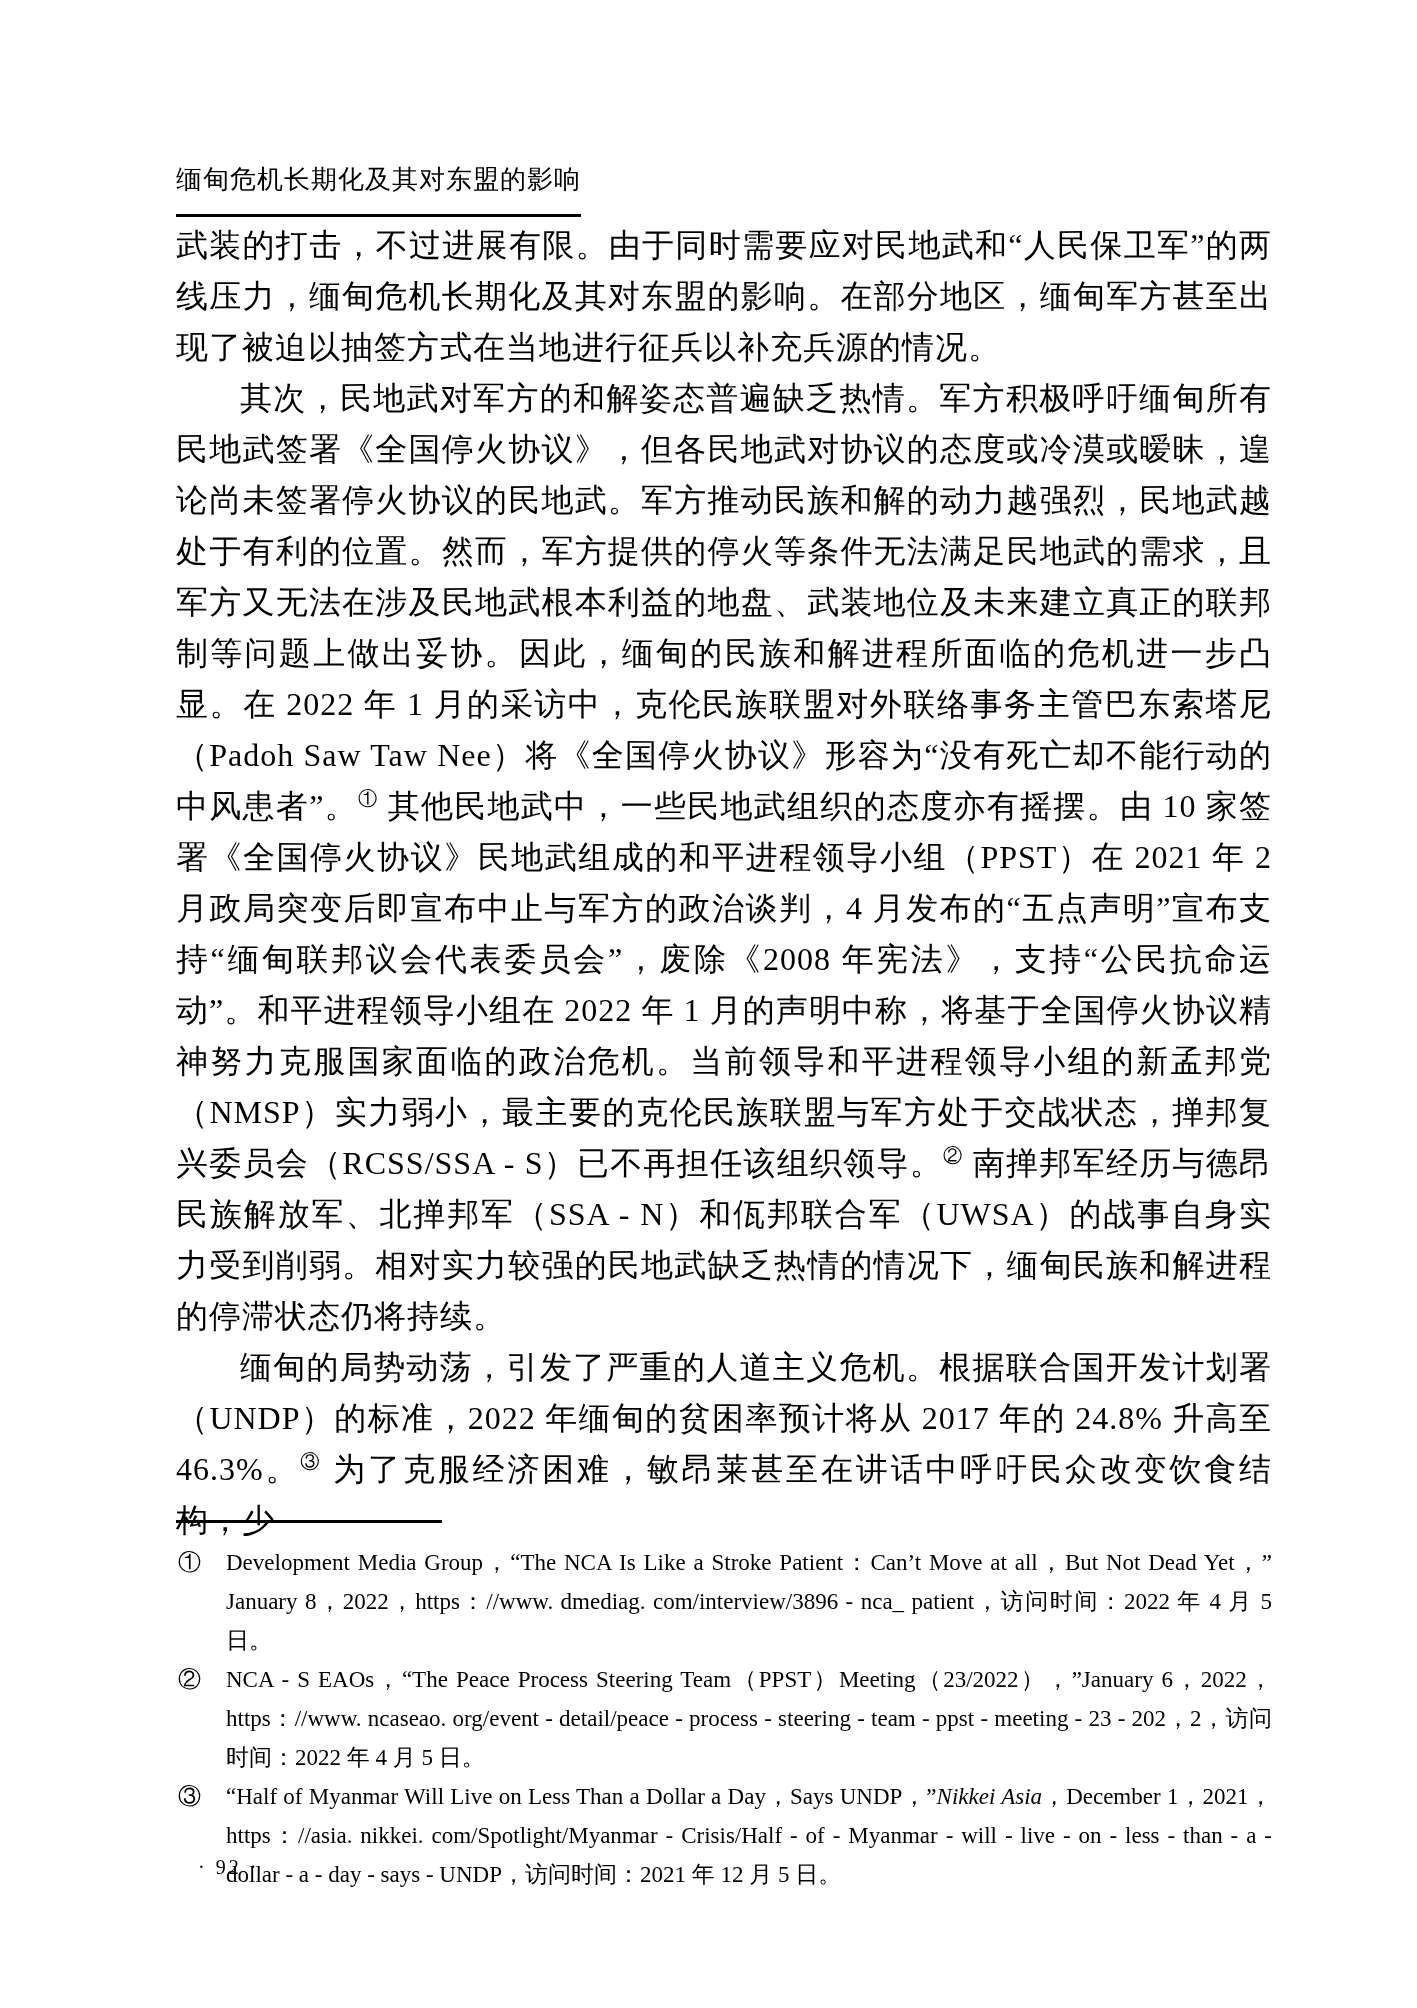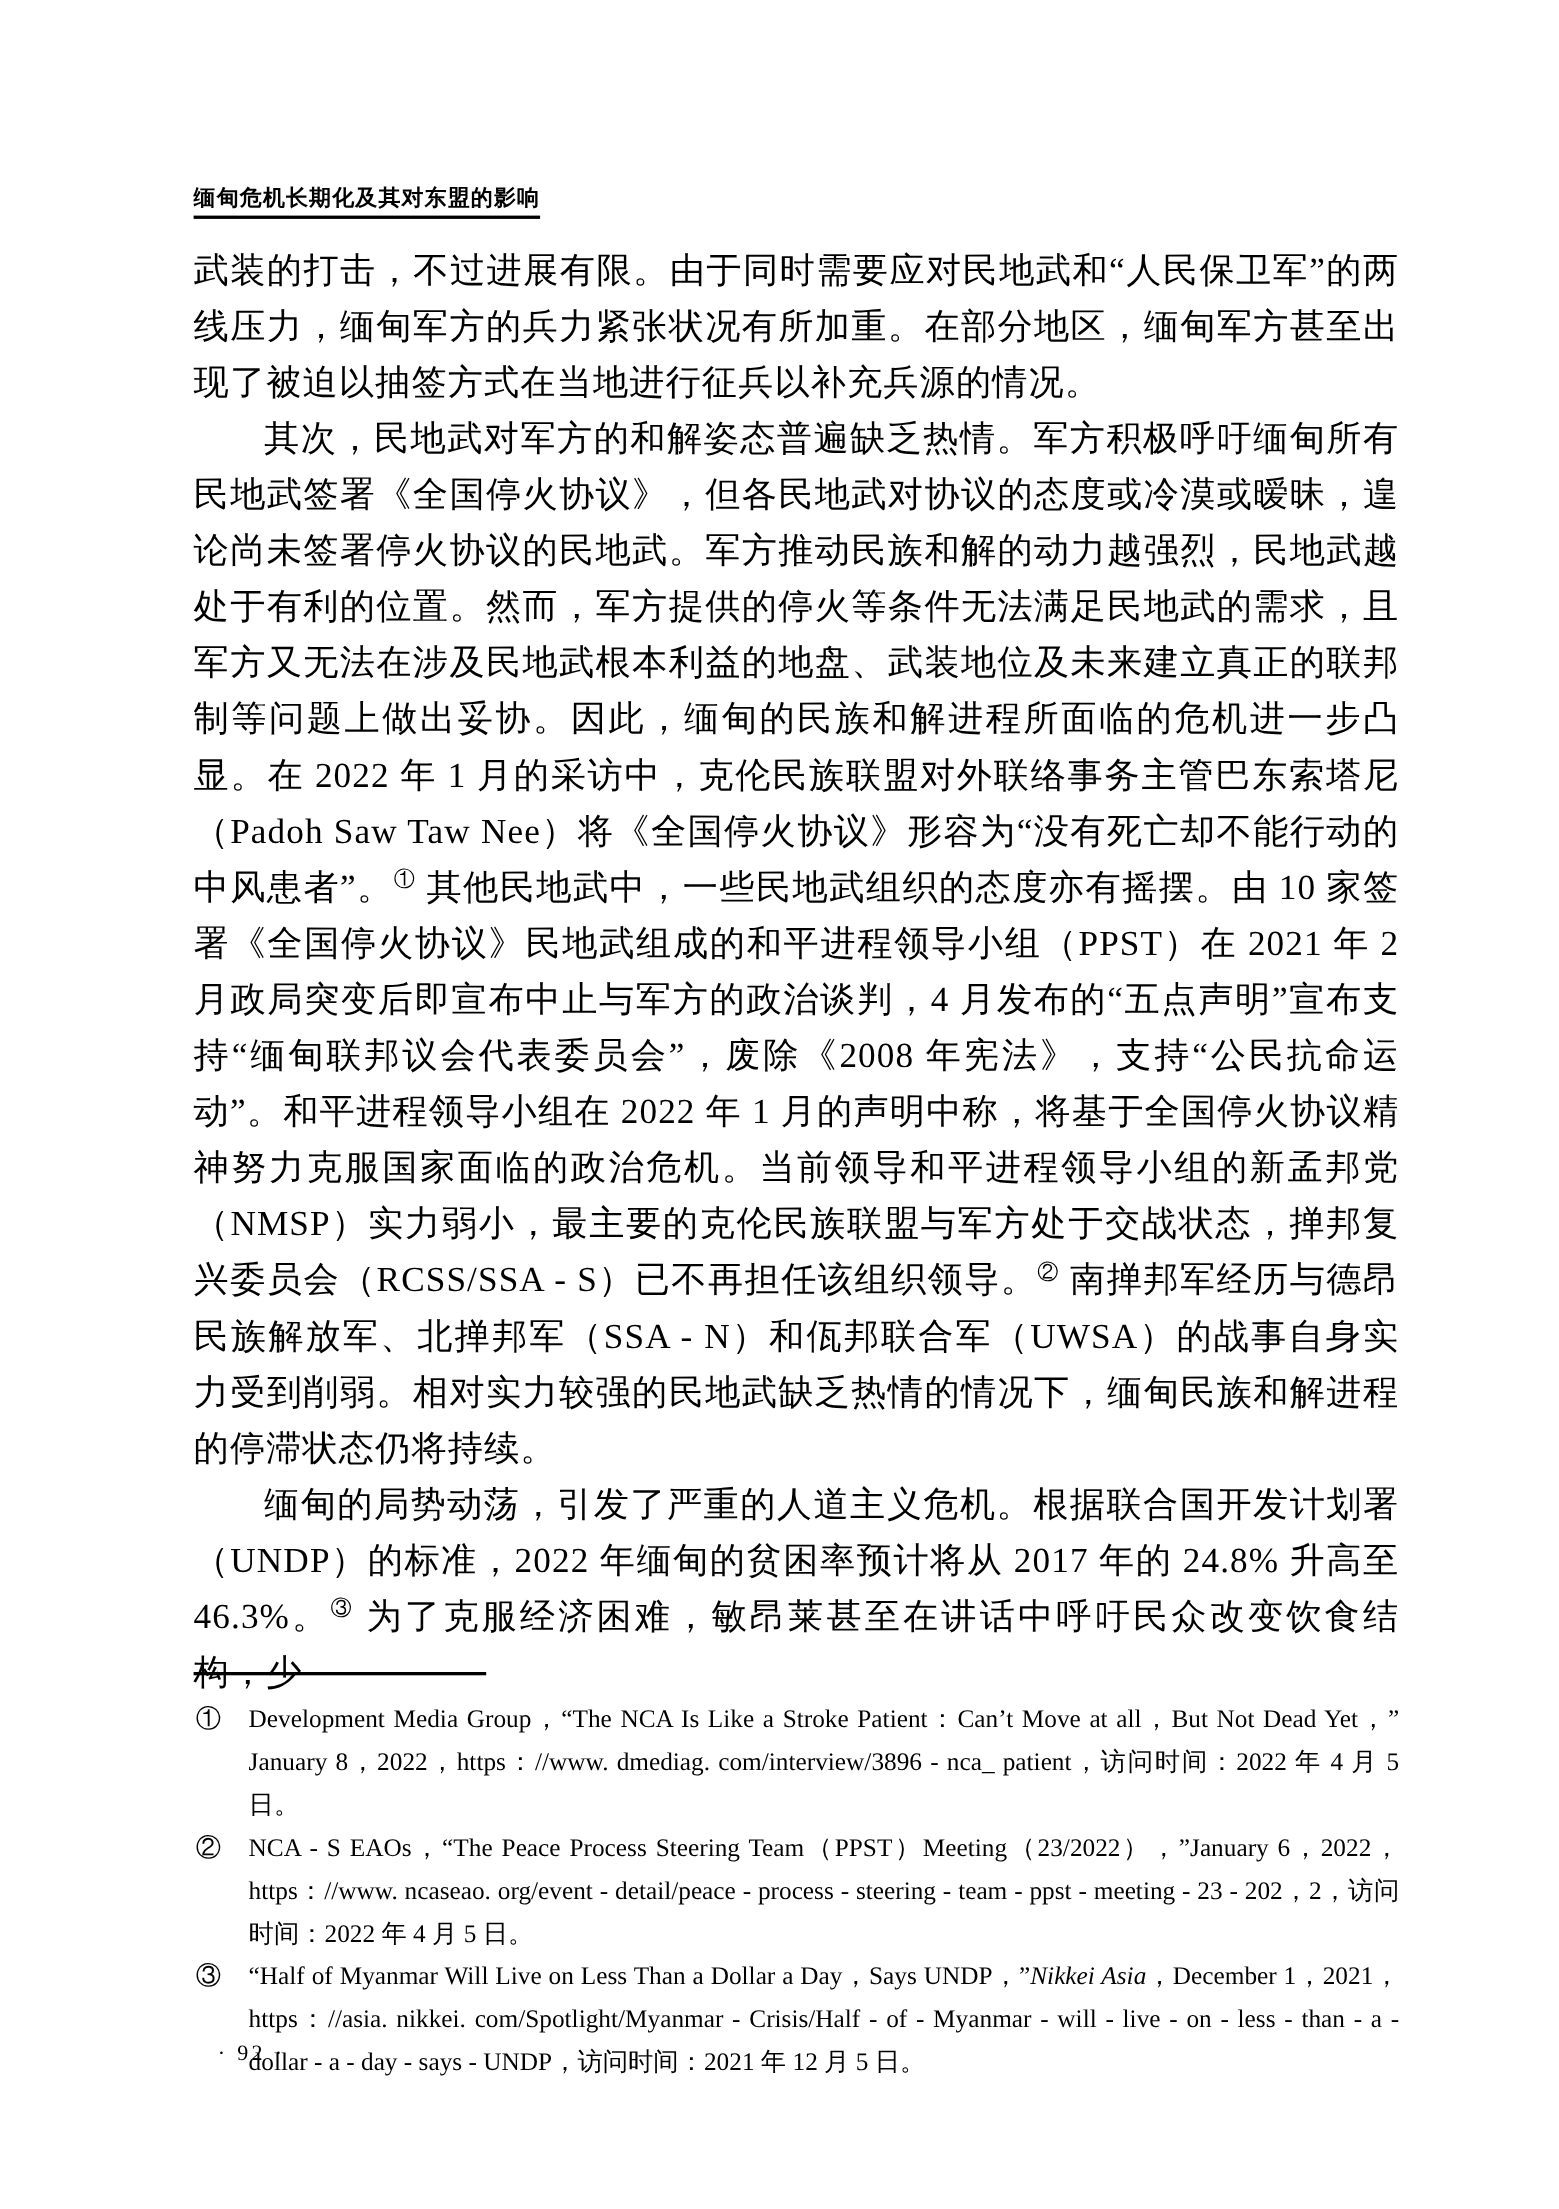--- a/index.html
+++ b/index.html
@@ -10,26 +10,26 @@
     background:#ffffff;
     color:#000000;
     font-family:"Liberation Serif","DejaVu Serif",serif;
     overflow:hidden;
   }
   .running-head{
     position:absolute;
     left:176px;
     top:164px;
     margin:0;
-    font-size:20px;
+    font-size:26px;
     line-height:32px;
-    font-weight:bold;
+    font-weight:normal;
     letter-spacing:1px;
     border-bottom:3px solid #000;
-    padding-bottom:0;
+    padding-bottom:18px;
     display:inline-block;
   }
   .body-text{
     position:absolute;
     left:176px;
     top:220px;
     width:1096px;
   }
   .para{
     margin:0;
@@ -87,21 +87,21 @@
   }
 </style>
 </head>
 <body>
 
 <div class="page">
 
   <h1 class="running-head">缅甸危机长期化及其对东盟的影响</h1>
 
   <article class="body-text">
-    <p class="para">武装的打击，不过进展有限。由于同时需要应对民地武和“人民保卫军”的两线压力，缅甸军方的兵力紧张状况有所加重。在部分地区，缅甸军方甚至出现了被迫以抽签方式在当地进行征兵以补充兵源的情况。</p>
+    <p class="para">武装的打击，不过进展有限。由于同时需要应对民地武和“人民保卫军”的两线压力，缅甸危机长期化及其对东盟的影响。在部分地区，缅甸军方甚至出现了被迫以抽签方式在当地进行征兵以补充兵源的情况。</p>
     <p class="para indent">其次，民地武对军方的和解姿态普遍缺乏热情。军方积极呼吁缅甸所有民地武签署《全国停火协议》，但各民地武对协议的态度或冷漠或暧昧，遑论尚未签署停火协议的民地武。军方推动民族和解的动力越强烈，民地武越处于有利的位置。然而，军方提供的停火等条件无法满足民地武的需求，且军方又无法在涉及民地武根本利益的地盘、武装地位及未来建立真正的联邦制等问题上做出妥协。因此，缅甸的民族和解进程所面临的危机进一步凸显。在 2022 年 1 月的采访中，克伦民族联盟对外联络事务主管巴东索塔尼（Padoh Saw Taw Nee）将《全国停火协议》形容为“没有死亡却不能行动的中风患者”。<sup class="fnref">①</sup> 其他民地武中，一些民地武组织的态度亦有摇摆。由 10 家签署《全国停火协议》民地武组成的和平进程领导小组（PPST）在 2021 年 2 月政局突变后即宣布中止与军方的政治谈判，4 月发布的“五点声明”宣布支持“缅甸联邦议会代表委员会”，废除《2008 年宪法》，支持“公民抗命运动”。和平进程领导小组在 2022 年 1 月的声明中称，将基于全国停火协议精神努力克服国家面临的政治危机。当前领导和平进程领导小组的新孟邦党（NMSP）实力弱小，最主要的克伦民族联盟与军方处于交战状态，掸邦复兴委员会（RCSS/SSA - S）已不再担任该组织领导。<sup class="fnref">②</sup> 南掸邦军经历与德昂民族解放军、北掸邦军（SSA - N）和佤邦联合军（UWSA）的战事自身实力受到削弱。相对实力较强的民地武缺乏热情的情况下，缅甸民族和解进程的停滞状态仍将持续。</p>
     <p class="para indent">缅甸的局势动荡，引发了严重的人道主义危机。根据联合国开发计划署（UNDP）的标准，2022 年缅甸的贫困率预计将从 2017 年的 24.8% 升高至 46.3%。<sup class="fnref">③</sup> 为了克服经济困难，敏昂莱甚至在讲话中呼吁民众改变饮食结构，少</p>
   </article>
 
   <section class="footnotes">
     <div class="fn-separator"></div>
     <div class="fn-list" id="fn-list">
         <div class="fn-item"><span class="fn-marker">①</span><span class="fn-text"><span>Development Media Group，“The NCA Is Like a Stroke Patient：Can’t Move at all，But Not Dead Yet，”January 8，2022，https：//www. dmediag. com/interview/3896 - nca_ patient，访问时间：2022 年 4 月 5 日。</span></span></div>
         <div class="fn-item"><span class="fn-marker">②</span><span class="fn-text"><span>NCA - S EAOs，“The Peace Process Steering Team（PPST）Meeting（23/2022），”January 6，2022，https：//www. ncaseao. org/event - detail/peace - process - steering - team - ppst - meeting - 23 - 202，2，访问时间：2022 年 4 月 5 日。</span></span></div>
         <div class="fn-item"><span class="fn-marker">③</span><span class="fn-text"><span>“Half of Myanmar Will Live on Less Than a Dollar a Day，Says UNDP，”</span><span class="italic">Nikkei Asia</span><span>，December 1，2021，https：//asia. nikkei. com/Spotlight/Myanmar - Crisis/Half - of - Myanmar - will - live - on - less - than - a - dollar - a - day - says - UNDP，访问时间：2021 年 12 月 5 日。</span></span></div>

